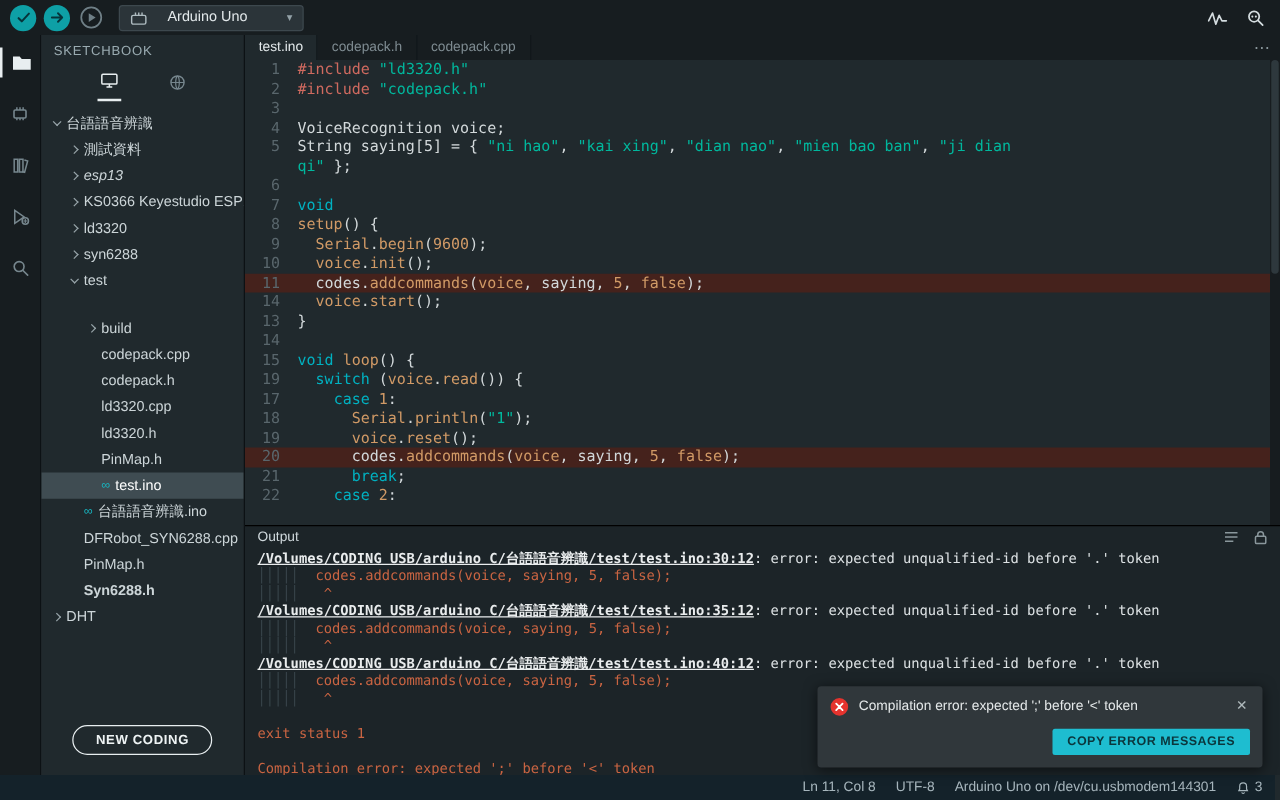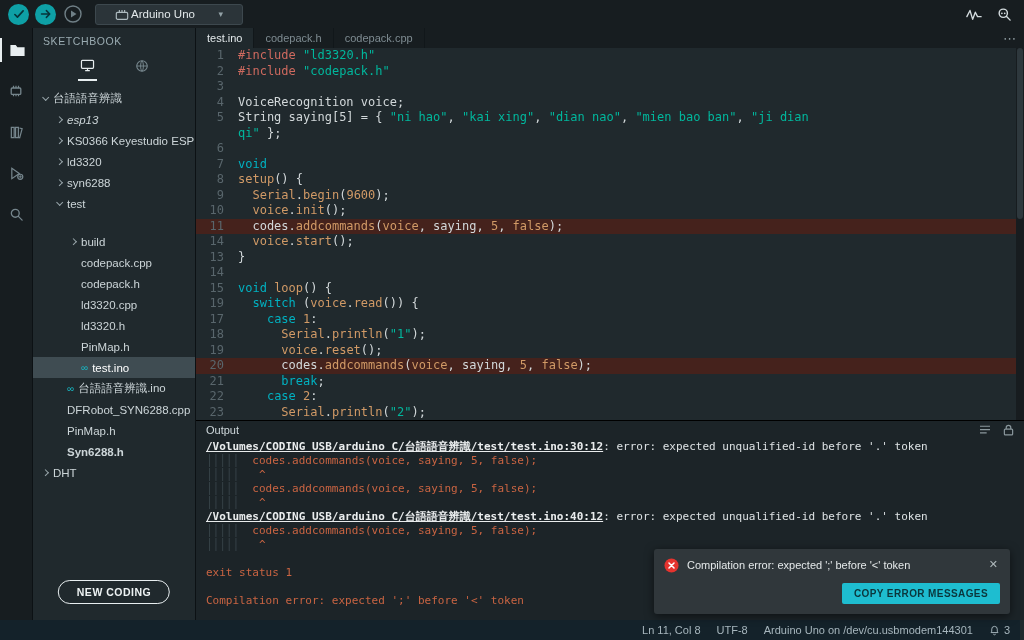--- a/index.html
+++ b/index.html
@@ -4,21 +4,21 @@
 <style>
   *{box-sizing:border-box;margin:0;padding:0}
   body{background:#0d1316;font-family:"Liberation Sans","DejaVu Sans",sans-serif}
   #app{position:relative;width:1024px;height:640px;background:#20292d;overflow:hidden}
 
   
   .topbar{position:absolute;top:0;left:0;right:0;height:28px;background:#171d20;display:flex;align-items:center;padding:0 8px;gap:6px;z-index:5}
   .tbtn{width:21px;height:21px;border-radius:50%;display:flex;align-items:center;justify-content:center;cursor:pointer}
   .tbtn.teal{background:#0ea0a6}
   .tbtn.ghost{background:transparent}
-  .board-select{height:21px;margin-left:6px;display:flex;align-items:center;gap:2px;background:#2b3439;border:1px solid #3d484e;border-radius:3px;padding:0 19px;min-width:148px;cursor:pointer}
+  .board-select{height:21px;margin-left:6px;display:flex;align-items:center;gap:16px;background:#2b3439;border:1px solid #3d484e;border-radius:3px;padding:0 8px;min-width:148px;cursor:pointer}
   .board-select span.lbl{font-size:11.5px;color:#e2e8ea}
   .board-select .caret{margin-left:auto;color:#93a1a7;font-size:9px}
   .topbar .spacer{flex:1}
   .icon-btn{width:24px;height:24px;display:flex;align-items:center;justify-content:center;cursor:pointer}
 
   
   .main{position:absolute;top:28px;left:0;right:0;bottom:20px;display:flex}
   .activity{width:33px;background:#171d20;border-right:1px solid #0c1114;display:flex;flex-direction:column;align-items:center;padding-top:10px;gap:17px}
   .act-item{width:33px;height:24px;display:flex;align-items:center;justify-content:center;cursor:pointer}
   .act-item.active{border-left:2px solid #e8eef0}
@@ -171,20 +171,26 @@
               <path d="M2 8h12M8 2c2.2 1.8 2.2 10.2 0 12M8 2c-2.2 1.8-2.2 10.2 0 12" fill="none" stroke="#76868d" stroke-width="1.1"></path>
             </svg>
         </div>
       </div>
       <div class="tree">
           <div class="trow" style="padding-left: 6px;">
             <span class="chev">
               <i class="down"></i>
             </span>
             <span class="tlabel">台語語音辨識</span>
+          </div>
+          <div class="trow" style="padding-left: 20px;">
+            <span class="chev">
+              <i class="right"></i>
+            </span>
+            <span class="tlabel">測試資料</span>
           </div>
           <div class="trow" style="padding-left: 20px; font-style: italic;">
             <span class="chev">
               <i class="right"></i>
             </span>
             <span class="tlabel">esp13</span>
           </div>
           <div class="trow" style="padding-left: 20px;">
             <span class="chev">
               <i class="right"></i>
@@ -295,21 +301,20 @@
             <div class="crow"><span class="ln">13</span><span class="cl"><span class="t-p">}</span></span></div>
             <div class="crow"><span class="ln">14</span><span class="cl"></span></div>
             <div class="crow"><span class="ln">15</span><span class="cl"><span class="t-k">void </span><span class="t-o">loop</span><span class="t-p">() {</span></span></div>
             <div class="crow"><span class="ln">19</span><span class="cl"><span class="t-p">  </span><span class="t-k">switch</span><span class="t-p"> (</span><span class="t-o">voice</span><span class="t-p">.</span><span class="t-o">read</span><span class="t-p">()) {</span></span></div>
             <div class="crow"><span class="ln">17</span><span class="cl"><span class="t-p">    </span><span class="t-k">case</span><span class="t-p"> </span><span class="t-o">1</span><span class="t-p">:</span></span></div>
             <div class="crow"><span class="ln">18</span><span class="cl"><span class="t-p">      </span><span class="t-o">Serial</span><span class="t-p">.</span><span class="t-o">println</span><span class="t-p">(</span><span class="t-s">"1"</span><span class="t-p">);</span></span></div>
             <div class="crow"><span class="ln">19</span><span class="cl"><span class="t-p">      </span><span class="t-o">voice</span><span class="t-p">.</span><span class="t-o">reset</span><span class="t-p">();</span></span></div>
             <div class="crow err"><span class="ln">20</span><span class="cl"><span class="t-p">      codes.</span><span class="t-o">addcommands</span><span class="t-p">(</span><span class="t-o">voice</span><span class="t-p">, saying, </span><span class="t-o">5</span><span class="t-p">, </span><span class="t-o">false</span><span class="t-p">);</span></span></div>
             <div class="crow"><span class="ln">21</span><span class="cl"><span class="t-p">      </span><span class="t-k">break</span><span class="t-p">;</span></span></div>
             <div class="crow"><span class="ln">22</span><span class="cl"><span class="t-p">    </span><span class="t-k">case</span><span class="t-p"> </span><span class="t-o">2</span><span class="t-p">:</span></span></div>
-            <div class="crow"><span class="ln">23</span><span class="cl"><span class="t-p">      </span><span class="t-o">Serial</span><span class="t-p">.</span><span class="t-o">println</span><span class="t-p">(</span><span class="t-s">"2"</span><span class="t-p">);</span></span></div>
           </div>
         <div class="vscroll">
             <div class="thumb"></div>
           </div>
       </div>
 
       <div class="output">
         <div class="out-head">
           <span class="out-title">Output</span>
           <span class="out-ic">
@@ -321,20 +326,21 @@
             <svg width="11" height="12" viewBox="0 0 12 13">
                 <rect x="1.5" y="5.5" width="9" height="6.3" rx="1" fill="none" stroke="#8a979c" stroke-width="1.3"></rect>
                 <path d="M3.5 5.5V4a2.5 2.5 0 0 1 5 0v1.5" fill="none" stroke="#8a979c" stroke-width="1.3"></path>
               </svg>
           </span>
         </div>
         <div class="out-body">
             <div class="orow"><span class="t-path">/Volumes/CODING USB/arduino C/台語語音辨識/test/test.ino:30:12</span><span class="t-w">: error: expected unqualified-id before '.' token</span></div>
             <div class="orow"><span class="t-dim">│││││</span><span class="t-c">  codes.addcommands(voice, saying, 5, false);</span></div>
             <div class="orow"><span class="t-dim">│││││</span><span class="t-c">   ^</span></div>
+            <div class="orow"><span class="t-path">/Volumes/CODING USB/arduino C/台語語音辨識/test/test.ino:35:12</span><span class="t-w">: error: expected unqualified-id before '.' token</span></div>
             <div class="orow"><span class="t-dim">│││││</span><span class="t-c">  codes.addcommands(voice, saying, 5, false);</span></div>
             <div class="orow"><span class="t-dim">│││││</span><span class="t-c">   ^</span></div>
             <div class="orow"><span class="t-path">/Volumes/CODING USB/arduino C/台語語音辨識/test/test.ino:40:12</span><span class="t-w">: error: expected unqualified-id before '.' token</span></div>
             <div class="orow"><span class="t-dim">│││││</span><span class="t-c">  codes.addcommands(voice, saying, 5, false);</span></div>
             <div class="orow"><span class="t-dim">│││││</span><span class="t-c">   ^</span></div>
             <div class="orow">&nbsp;</div>
             <div class="orow"><span class="t-c">exit status 1</span></div>
             <div class="orow">&nbsp;</div>
             <div class="orow"><span class="t-c">Compilation error: expected ';' before '&lt;' token</span></div>
           </div>

